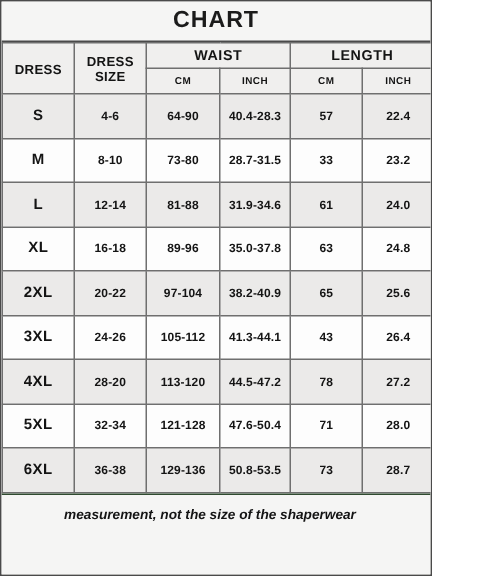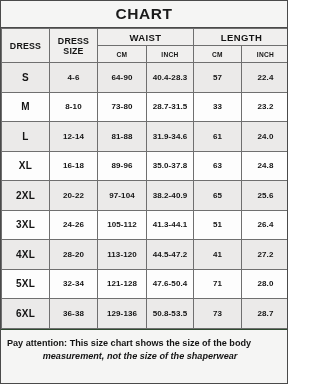--- a/index.html
+++ b/index.html
@@ -190,29 +190,29 @@
           <td>97-104</td>
           <td>38.2-40.9</td>
           <td>65</td>
           <td>25.6</td>
         </tr>
         <tr class="data-row row-plain">
           <td class="size-cell">3XL</td>
           <td>24-26</td>
           <td>105-112</td>
           <td>41.3-44.1</td>
-          <td>51</td>
+          <td>43</td>
           <td>26.4</td>
         </tr>
         <tr class="data-row row-tint">
           <td class="size-cell">4XL</td>
           <td>28-20</td>
           <td>113-120</td>
           <td>44.5-47.2</td>
-          <td>41</td>
+          <td>78</td>
           <td>27.2</td>
         </tr>
         <tr class="data-row row-plain">
           <td class="size-cell">5XL</td>
           <td>32-34</td>
           <td>121-128</td>
           <td>47.6-50.4</td>
           <td>71</td>
           <td>28.0</td>
         </tr>
@@ -222,18 +222,17 @@
           <td>129-136</td>
           <td>50.8-53.5</td>
           <td>73</td>
           <td>28.7</td>
         </tr>
       </tbody>
   </table>
 
   <div class="note-area">
     <div class="note-text">
-      <span class="note-line-1">Pay attention:  This size chart shows the size of the body</span>
       <span class="note-line-2">measurement,  not the size of the shaperwear</span>
     </div>
   </div>
 
 </div>
 
 </body></html>

